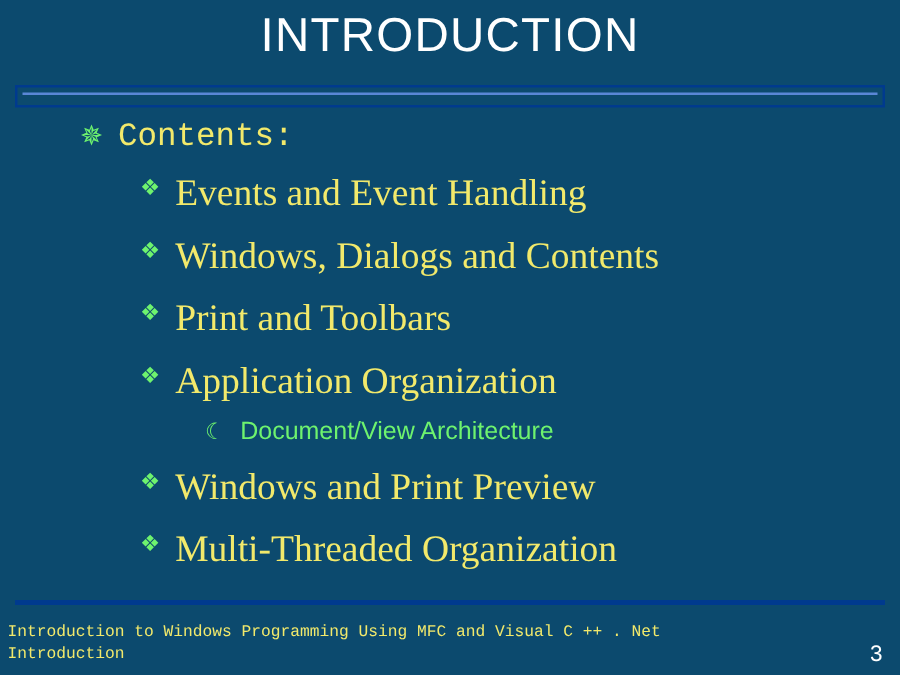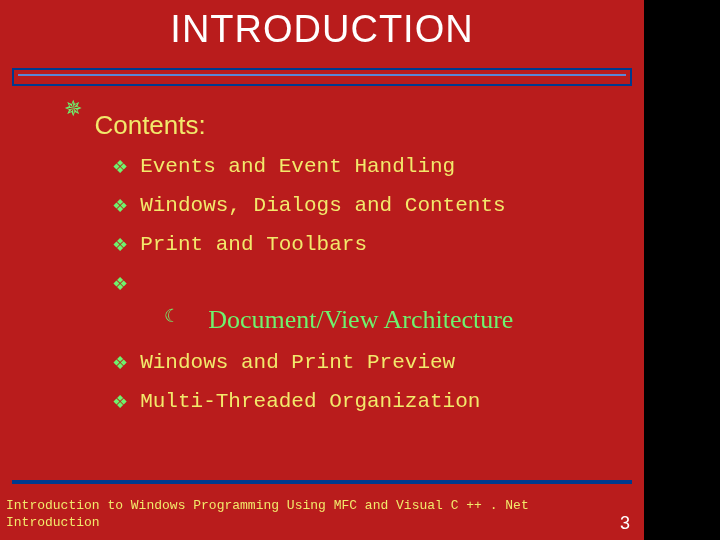--- a/index.html
+++ b/index.html
@@ -6,24 +6,24 @@
   margin: 0;
   padding: 0;
   width: 720px;
   height: 540px;
   background: #000;
   font-family: Verdana, Geneva, sans-serif;
   overflow: hidden;
   position: relative;
 }
 .slide {
-  width: 644px;
+  width: 720px;
   height: 540px;
   position: relative;
-  background: #b91c1c;
+  background: #0c4a6e;
 }
 .title {
   color: #fff;
   font-size: 38px;
   font-family: "Comic Sans MS", "Comic Sans", cursive, sans-serif;
   text-align: center;
   padding-top: 8px;
   letter-spacing: 1px;
 }
 .rule-outer {
@@ -52,27 +52,27 @@
   display: flex;
   align-items: flex-start;
   margin-bottom: 14px;
 }
 .bullet {
   font-family: "Segoe UI Symbol", "Arial Unicode MS", sans-serif;
   margin-right: 12px;
   line-height: 1;
 }
 .lvl1 .bullet { color: #6EF36E; font-size: 22px; margin-top: 4px; }
-.lvl1 .text   { color: #F2E96B; font-size: 26px; font-family: Liberation Sans, sans-serif; margin-top: 16px; }
+.lvl1 .text   { color: #F2E96B; font-size: 26px; font-family: Liberation Mono, monospace; }
 .lvl2 { margin-left: 48px; margin-bottom: 16px; }
 .lvl2 .bullet { color: #6EF36E; font-size: 18px; margin-top: 3px; }
-.lvl2 .text   { color: #F2E96B; font-size: 21px; font-family: Liberation Mono, monospace; }
+.lvl2 .text   { color: #F2E96B; font-size: 30px; font-family: Liberation Serif, serif; }
 .lvl3 { margin-left: 100px; margin-bottom: 16px; margin-top: -4px; }
 .lvl3 .bullet { color: #6EF36E; font-size: 18px; margin-top: 2px; }
-.lvl3 .text   { color: #6EF36E; font-size: 26px; font-family: Liberation Serif, serif; margin-left: 16px; }
+.lvl3 .text   { color: #6EF36E; font-size: 20px; font-family: Liberation Sans, sans-serif; }
 .footer-line {
   position: absolute;
   left: 12px;
   right: 12px;
   bottom: 56px;
   height: 2px;
   background: #003A8E;
   border-top: 2px solid #003A8E;
 }
 .footer-left {
@@ -117,20 +117,21 @@
     <div class="row lvl2">
       <span class="bullet">❖</span>
       <span class="text">Windows, Dialogs and Contents</span>
     </div>
     <div class="row lvl2">
       <span class="bullet">❖</span>
       <span class="text">Print and Toolbars</span>
     </div>
     <div class="row lvl2">
       <span class="bullet">❖</span>
+      <span class="text">Application Organization</span>
     </div>
 
     <div class="row lvl3">
       <span class="bullet">☾</span>
       <span class="text">Document/View Architecture</span>
     </div>
 
     <div class="row lvl2">
       <span class="bullet">❖</span>
       <span class="text">Windows and Print Preview</span>

